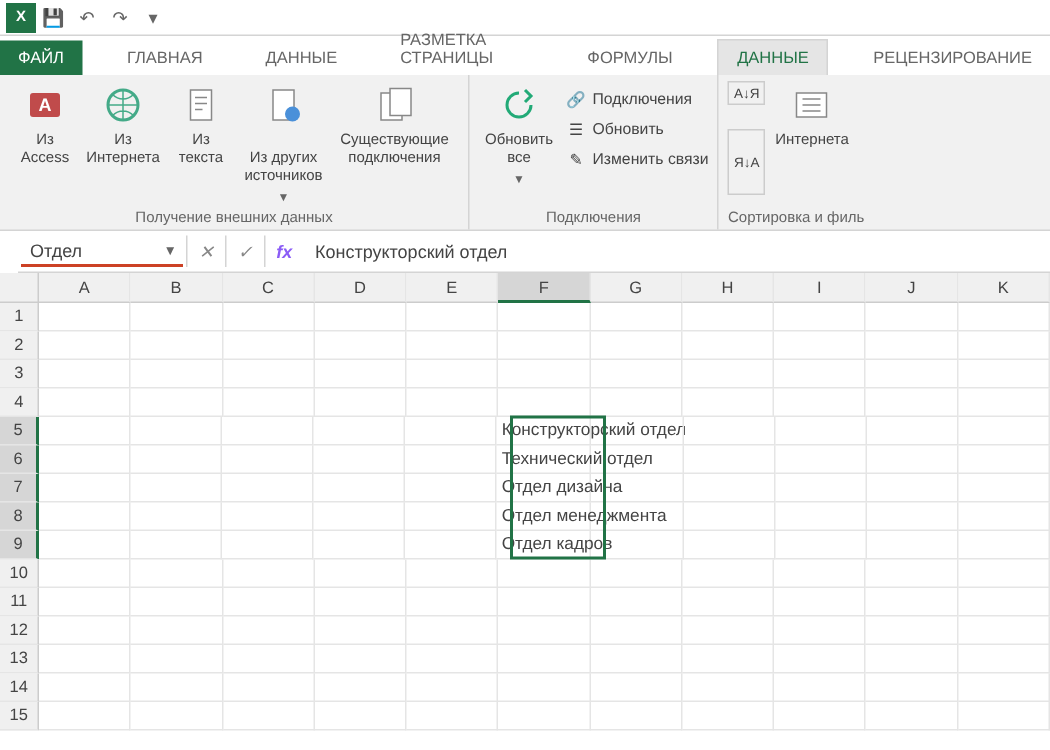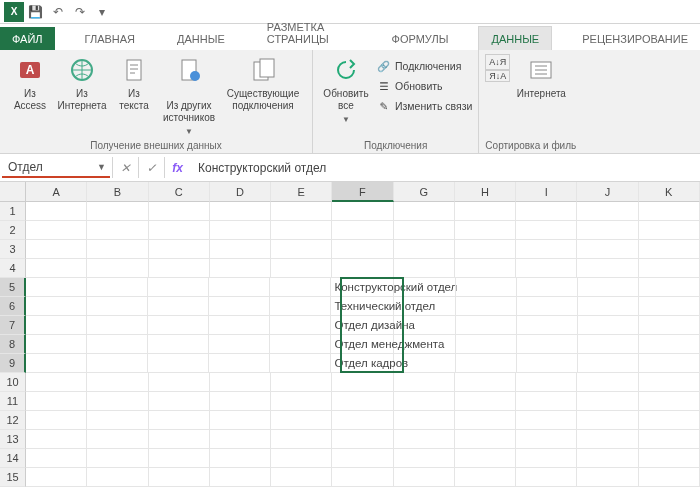--- a/index.html
+++ b/index.html
@@ -16,21 +16,21 @@
 .ribbon { height: 104px; background: #f1f1f1; border-bottom: 1px solid #d4d4d4; display: flex; align-items: stretch; }
 .group { border-right: 1px solid #d4d4d4; padding: 4px 6px 2px; display: flex; flex-direction: column; justify-content: space-between; }
 .group-label { text-align: center; font-size: 10px; color: #666; padding-top: 2px; }
 .group-body { display: flex; gap: 4px; align-items: flex-start; }
 .big-btn { width: 54px; text-align: center; font-size: 10px; line-height: 12px; color: #444; display: flex; flex-direction: column; align-items: center; gap: 2px; }
 .big-btn.narrow { width: 48px; }
 .big-btn .ico { width: 32px; height: 32px; display: flex; align-items: center; justify-content: center; }
 .small-row { display: flex; align-items: center; gap: 4px; font-size: 10.5px; color: #444; padding: 1px 0; }
 .small-row .mini { width: 14px; height: 14px; display: inline-flex; align-items: center; justify-content: center; }
 
-.formula-bar { height: 28px; border-bottom: 1px solid #d4d4d4; display: flex; align-items: center; }
+.formula-bar { height: 28px; border-bottom: 1px solid #d4d4d4; display: flex; align-items: center; margin-left: 12px; }
 .namebox { width: 108px; height: 21px; border-bottom: 2px solid #cc4125; margin: 0 2px; display: flex; align-items: center; padding: 0 6px; font-size: 12px; position: relative; }
 .namebox .dd { position: absolute; right: 4px; color: #666; font-size: 9px; }
 .fx-btn { width: 26px; height: 21px; border-left: 1px solid #d4d4d4; display: inline-flex; align-items: center; justify-content: center; color: #888; font-style: italic; }
 .fx-btn.fx { font-weight: 700; font-style: italic; color: #8b5cf6; }
 .formula-input { flex: 1; padding: 0 8px; font-size: 12px; }
 
 .sheet { display: flex; height: calc(500px - 24px - 26px - 104px - 28px); }
 .rowhdrs { display: flex; flex-direction: column; }
 .corner { width: 26px; height: 20px; background: #f0f0f0; border-right: 1px solid #ccc; border-bottom: 1px solid #ccc; }
 .rowhdr { width: 26px; height: 19px; background: #f0f0f0; border-right: 1px solid #ccc; border-bottom: 1px solid #e5e5e5; text-align: center; font-size: 11px; line-height: 19px; color: #444; }
@@ -149,25 +149,25 @@
             <span class="mini">✎</span>
             <span>Изменить связи</span>
           </div>
       </div>
     </div>
     <div class="group-label">Подключения</div>
   </div>
 
   <div class="group" style="border-right:none;">
     <div class="group-body">
-      <div style="display:flex;flex-direction:column;gap:0;">
+      <div style="display:flex;flex-direction:column;gap:16px;">
         <div class="small-row" style="border:1px solid #ccc;padding:2px 3px;font-size:9px;">
             <span>А↓Я</span>
           </div>
-        <div class="small-row" style="border:1px solid #ccc;padding:0 3px;font-size:9px;">
+        <div class="small-row" style="border:1px solid #ccc;padding:16px 3px;font-size:9px;">
             <span>Я↓А</span>
           </div>
       </div>
       <div class="big-btn">
         <span class="ico">
             <svg width="28" height="28">
               <rect x="4" y="6" width="20" height="16" fill="#fff" stroke="#888"></rect>
               <path d="M8 10h12M8 14h12M8 18h12" stroke="#888"></path>
             </svg>
           </span>

